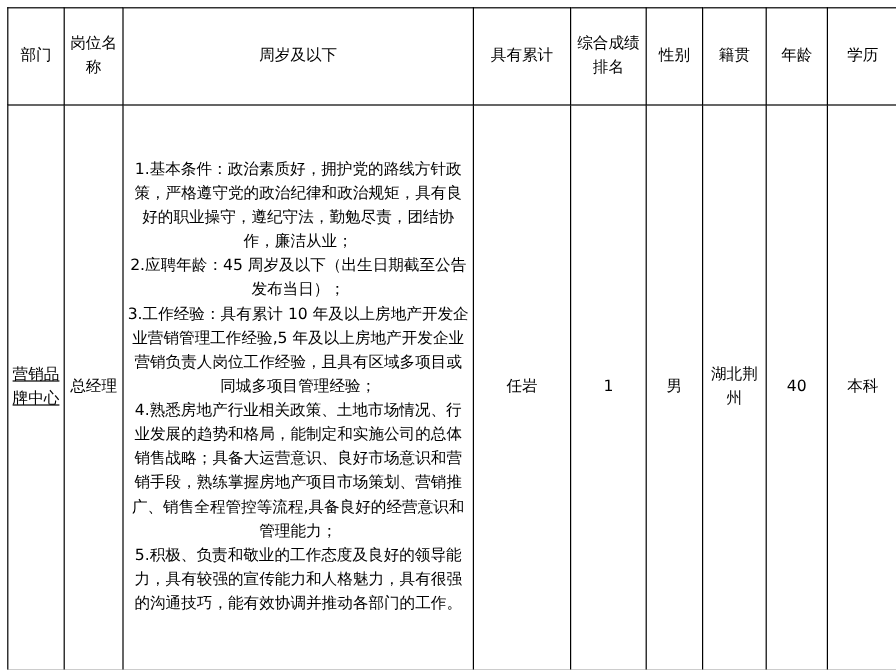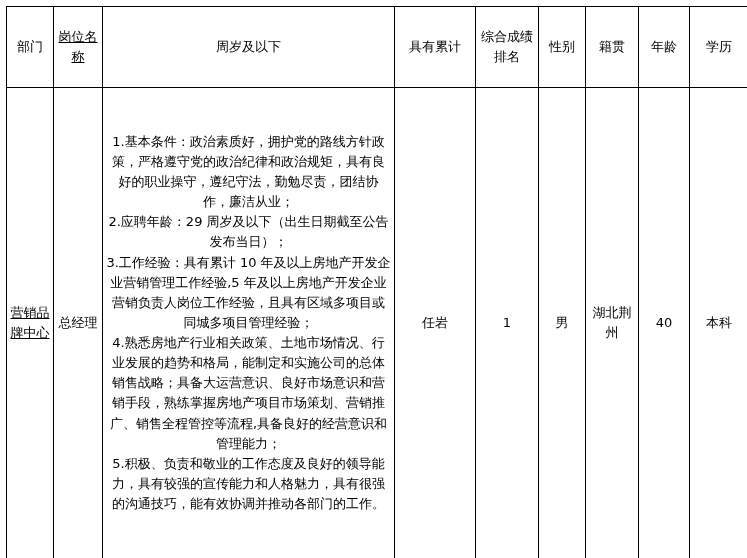--- a/index.html
+++ b/index.html
@@ -37,21 +37,21 @@
     padding: 2px 3px;
   }
   
   thead th {
     font-weight: bold;
     font-size: 14px;
     height: 76px;
     padding: 4px 2px;
   }
   .h-dept      { width: 40px; }
-  .h-postname  { width: 42px; text-decoration: underline; }
+  .h-postname  { width: 42px; }
   .h-req       { width: 285px; }
   .h-candidate { width: 74px; }
   .h-rank      { width: 56px; }
   .h-gender    { width: 40px; }
   .h-origin    { width: 46px; }
   .h-age       { width: 44px; }
   .h-edu       { width: 52px; }
 
   
   .vert {
@@ -108,21 +108,21 @@
         <th class="h-edu narrow-wrap">学历</th>
 
       </tr>
     </thead>
     <tbody>
       <tr class="body-row">
         <td class="vert">营销品牌中心</td>
         <td class="vert-body">总经理</td>
         <td class="req">
           <p>1.基本条件：政治素质好，拥护党的路线方针政策，严格遵守党的政治纪律和政治规矩，具有良好的职业操守，遵纪守法，勤勉尽责，团结协作，廉洁从业；</p>
-          <p>2.应聘年龄：29 周岁及以下（出生日期截至公告发布当日）；</p>
+          <p>2.应聘年龄：45 周岁及以下（出生日期截至公告发布当日）；</p>
           <p>3.工作经验：具有累计 10 年及以上房地产开发企业营销管理工作经验,5 年及以上房地产开发企业营销负责人岗位工作经验，且具有区域多项目或同城多项目管理经验；</p>
           <p>4.熟悉房地产行业相关政策、土地市场情况、行业发展的趋势和格局，能制定和实施公司的总体销售战略；具备大运营意识、良好市场意识和营销手段，熟练掌握房地产项目市场策划、营销推广、销售全程管控等流程,具备良好的经营意识和管理能力；</p>
           <p>5.积极、负责和敬业的工作态度及良好的领导能力，具有较强的宣传能力和人格魅力，具有很强的沟通技巧，能有效协调并推动各部门的工作。</p>
         </td>
         <td>任岩</td>
         <td>1</td>
         <td>男</td>
         <td class="vert-body">湖北荆州</td>
         <td>40</td>
         <td>本科</td>

